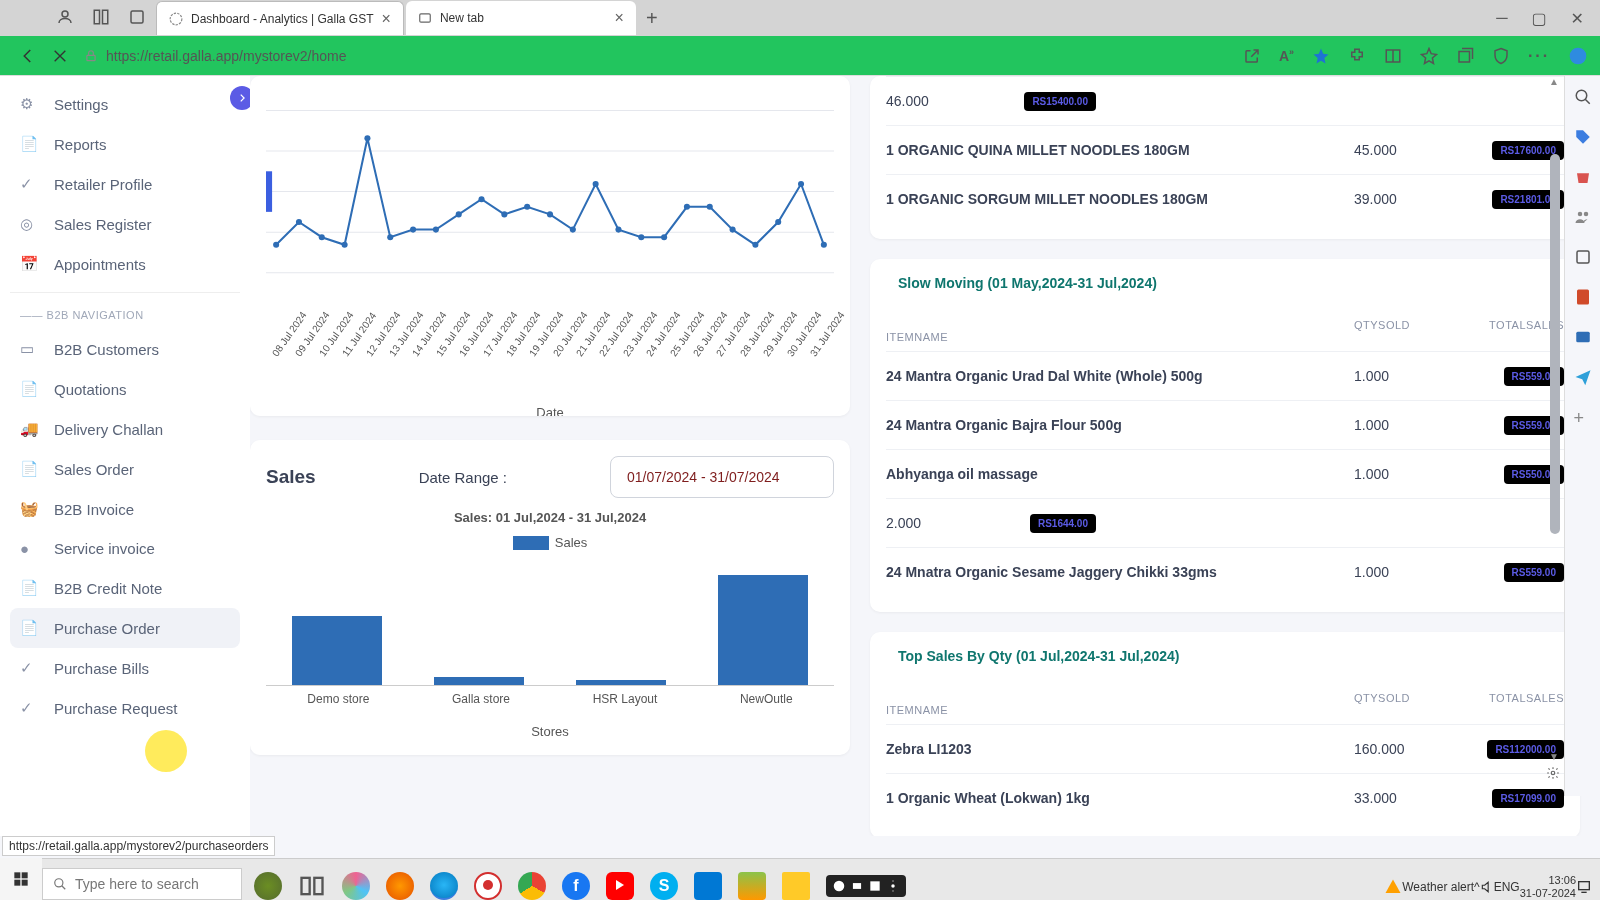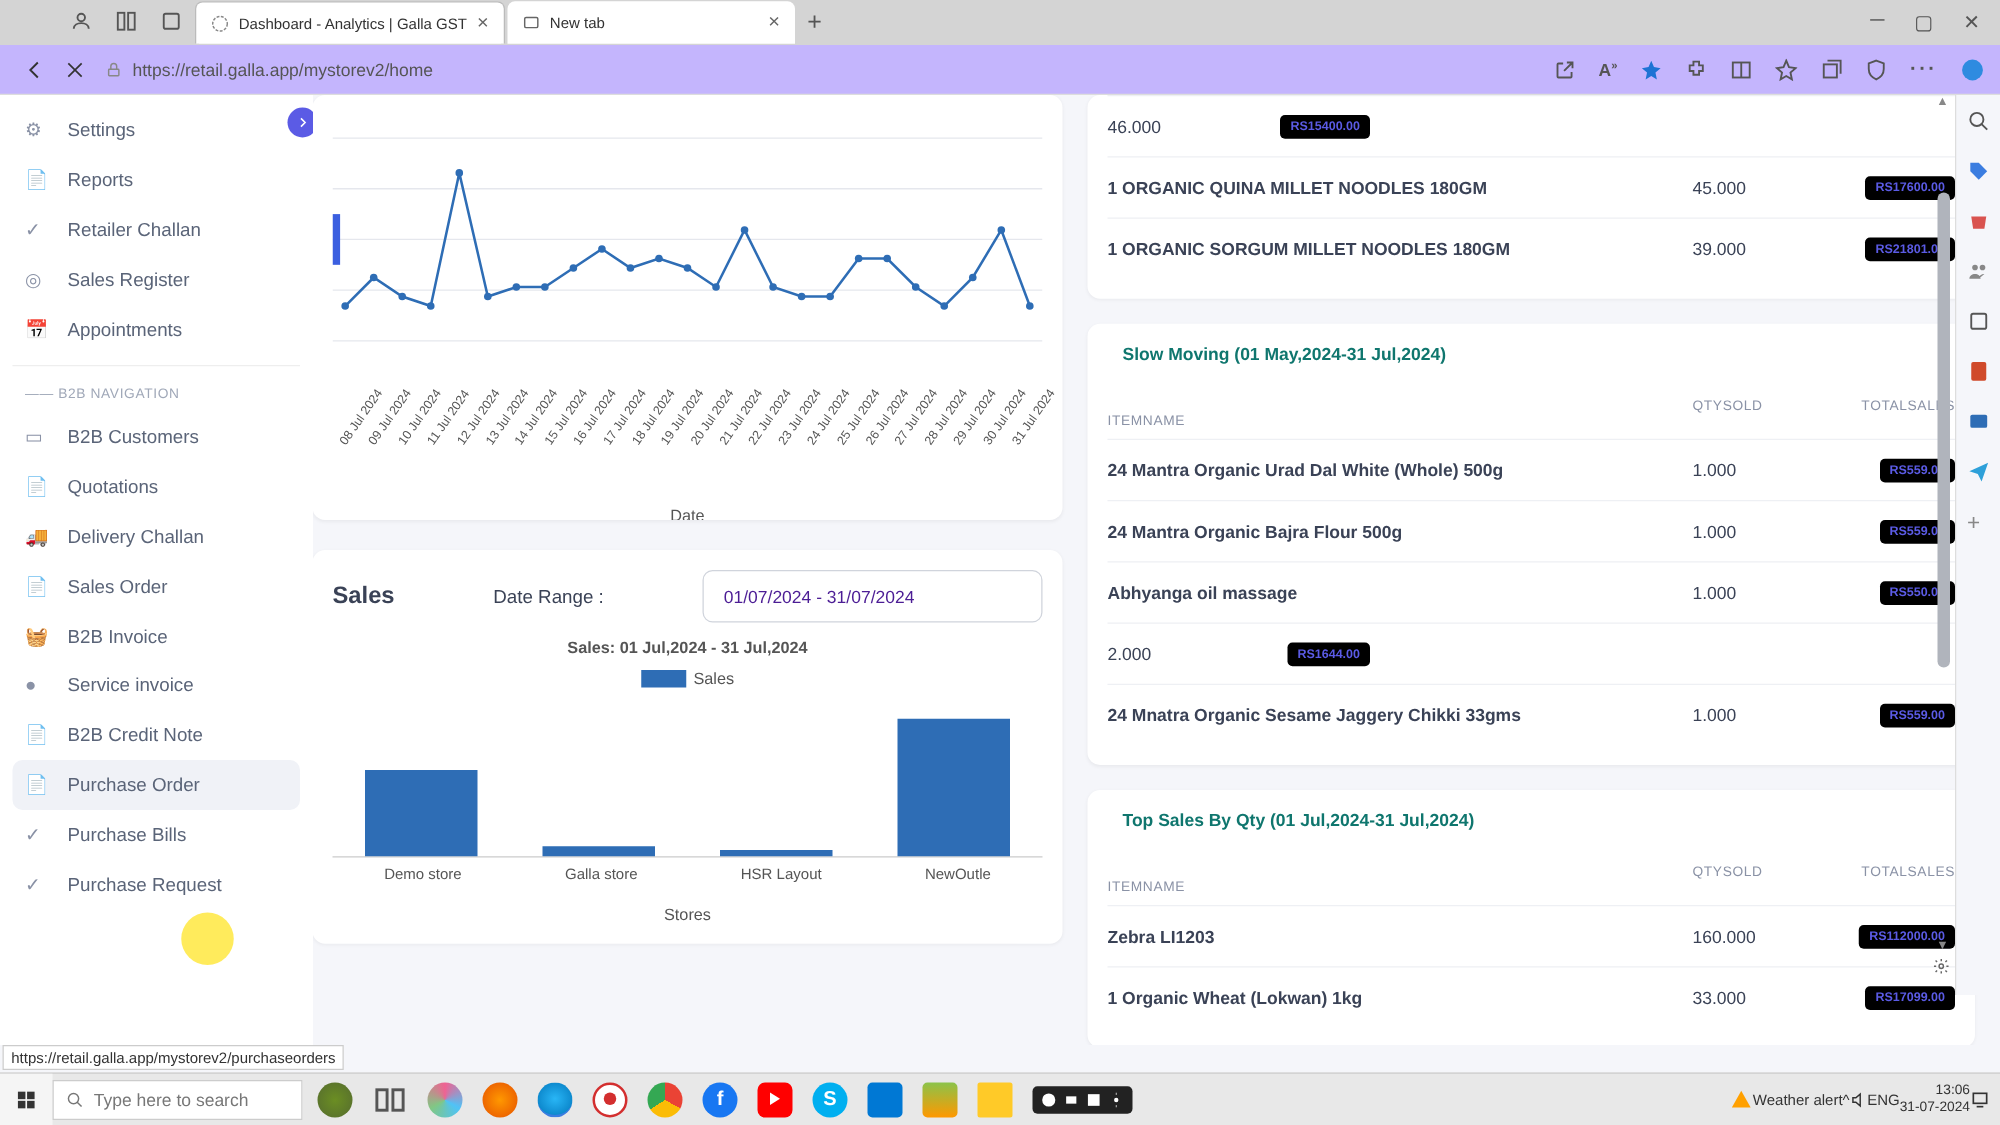--- a/index.html
+++ b/index.html
@@ -8,21 +8,21 @@
 
 .browser-top { background: #d4d4d4; height: 36px; display: flex; align-items: center; }
 .tab-bar { display: flex; align-items: center; padding-left: 48px; }
 .win-icon { width: 20px; height: 20px; margin: 0 8px; color: #555; }
 .tab { background: #fff; border-radius: 6px 6px 0 0; height: 34px; display: flex; align-items: center; padding: 0 12px; margin-right: 2px; font-size: 12px; color: #333; min-width: 230px; border: 1px solid #bbb; border-bottom: none; }
 .tab.inactive { background: #ffffff; border: none; }
 .tab-close { margin-left: auto; color: #666; font-size: 16px; padding-left: 8px; }
 .tab-add { color: #555; font-size: 20px; margin-left: 8px; }
 .win-controls { margin-left: auto; display: flex; gap: 24px; padding-right: 16px; color: #555; }
 
-.addr-bar { background: #c4b5fd; height: 40px; display: flex; align-items: center; padding: 0 12px; border-bottom: 1px solid #ddd; }
+.addr-bar { background: #22c55e; height: 40px; display: flex; align-items: center; padding: 0 12px; border-bottom: 1px solid #ddd; }
 .nav-btn { width: 32px; height: 32px; display: flex; align-items: center; justify-content: center; color: #555; }
 .url-area { flex: 1; display: flex; align-items: center; padding: 0 8px; font-size: 14px; color: #555; }
 .url-area .lock { margin-right: 8px; color: #888; }
 .addr-icons { display: flex; gap: 18px; color: #555; align-items: center; }
 
 
 .app { display: flex; height: 760px; }
 .sidebar { width: 250px; background: #fff; padding: 8px 10px; overflow-y: auto; position: relative; }
 .side-item { display: flex; align-items: center; padding: 11px 10px; border-radius: 8px; color: #5a6478; font-size: 15px; cursor: pointer; }
 .side-item:hover, .side-item.hovered { background: #f0f2f7; }
@@ -42,21 +42,21 @@
 .line-chart { height: 340px; position: relative; overflow: hidden; }
 .line-chart svg { width: 100%; height: 260px; }
 .x-labels { display: flex; justify-content: space-between; transform: rotate(0deg); font-size: 10px; color: #555; padding: 0 4px; }
 .x-labels span { transform: rotate(-55deg); transform-origin: top left; white-space: nowrap; width: 22px; }
 .axis-label { text-align: center; font-size: 13px; color: #555; margin-top: 42px; }
 
 
 .sales-head { display: flex; align-items: center; justify-content: space-between; margin-bottom: 12px; }
 .sales-head h3 { font-size: 19px; color: #3a4256; font-weight: 600; }
 .date-label { font-size: 15px; color: #3a4256; }
-.date-input { border: 1px solid #d0d4dc; border-radius: 8px; padding: 12px 16px; font-size: 14px; color: #4c1d95; width: 272px; }
+.date-input { border: 1px solid #d0d4dc; border-radius: 8px; padding: 12px 16px; font-size: 14px; color: #7f1d1d; width: 224px; }
 .bar-title { text-align: center; font-size: 13px; color: #555; font-weight: 600; margin-bottom: 10px; }
 .legend { display: flex; justify-content: center; align-items: center; gap: 6px; font-size: 13px; color: #555; margin-bottom: 16px; }
 .legend-box { width: 36px; height: 14px; background: #2e6db5; }
 .bar-chart { height: 120px; display: flex; align-items: flex-end; justify-content: space-around; border-bottom: 1px solid #ccc; }
 .bar { width: 90px; background: #2e6db5; }
 .bar-labels { display: flex; justify-content: space-around; font-size: 12px; color: #555; margin-top: 6px; }
 .stores-axis { text-align: center; font-size: 13px; color: #555; margin-top: 18px; }
 
 
 .table-card h3 { font-size: 14px; color: #0f766e; font-weight: 600; margin-bottom: 20px; margin-left: 12px; }
@@ -74,21 +74,21 @@
 .edge-bar { position: absolute; right: 0; top: 76px; width: 36px; height: 720px; background: #f5f6fa; border-left: 1px solid #ddd; display: flex; flex-direction: column; align-items: center; gap: 22px; padding-top: 12px; }
 .edge-bar .ei { width: 18px; height: 18px; }
 .scroll-track { position: absolute; right: 38px; top: 76px; width: 16px; height: 700px; }
 .scroll-thumb { position: absolute; right: 2px; top: 78px; width: 10px; height: 380px; background: #b0b4bc; border-radius: 5px; }
 .scroll-arrow { position: absolute; right: 3px; font-size: 10px; color: #888; }
 
 
 .hover-url { position: absolute; bottom: 44px; left: 2px; background: #fff; border: 1px solid #ccc; padding: 2px 6px; font-size: 12px; color: #333; }
 
 
-.taskbar { position: absolute; bottom: 0; left: 0; right: 0; height: 42px; background: #e8e8e8; display: flex; align-items: center; border-top: 1px solid #ccc; }
+.taskbar { position: absolute; bottom: 0; left: 0; right: 0; height: 42px; background: #e8e8e8; display: flex; align-items: flex-end; border-top: 1px solid #ccc; }
 .start { width: 42px; height: 42px; display: flex; align-items: center; justify-content: center; background: #f5f5f5; }
 .search-box { background: #fff; height: 32px; width: 200px; display: flex; align-items: center; padding: 0 10px; font-size: 14px; color: #777; border: 1px solid #ccc; }
 .task-icons { display: flex; align-items: center; gap: 16px; margin-left: 12px; }
 .ticon { width: 28px; height: 28px; border-radius: 4px; }
 .tray { margin-left: auto; display: flex; align-items: center; padding-right: 8px; font-size: 12px; color: #333; }
 .clock { text-align: right; line-height: 1.2; font-size: 11px; }
 
 svg { display: block; }
 </style>
 </head>
@@ -220,21 +220,21 @@
         <div class="side-item">
           <span class="icon">⚙</span>
           <span>Settings</span>
         </div>
         <div class="side-item">
           <span class="icon">📄</span>
           <span>Reports</span>
         </div>
         <div class="side-item">
           <span class="icon">✓</span>
-          <span>Retailer Challan</span>
+          <span>Retailer Profile</span>
         </div>
         <div class="side-item">
           <span class="icon">◎</span>
           <span>Sales Register</span>
         </div>
         <div class="side-item">
           <span class="icon">📅</span>
           <span>Appointments</span>
         </div>
       </div>

